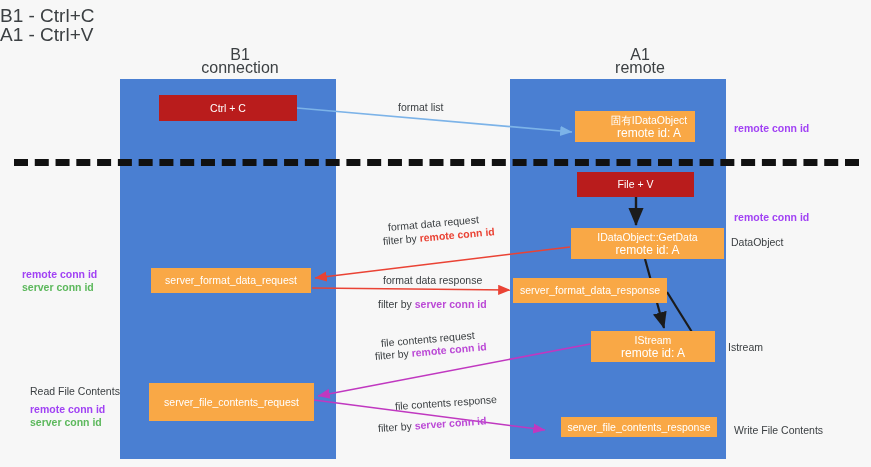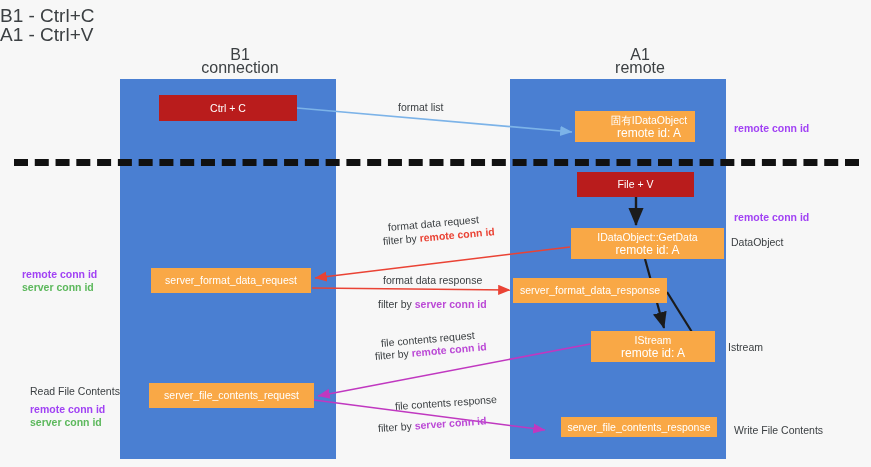--- a/index.html
+++ b/index.html
@@ -47,21 +47,21 @@
   .orange{background:#f9a846;}
   .node .l2{font-size:12px;line-height:13px;}
 
   #n-ctrlc{left:159px;top:95px;width:138px;height:26px;}
   #n-idataobject{left:575px;top:111px;width:120px;height:31px;padding-left:28px;}
   #n-ctrlv{left:577px;top:172px;width:117px;height:25px;}
   #n-getdata{left:571px;top:228px;width:153px;height:31px;}
   #n-fmt-req{left:151px;top:268px;width:160px;height:25px;}
   #n-fmt-resp{left:513px;top:278px;width:154px;height:25px;}
   #n-istream{left:591px;top:331px;width:124px;height:31px;}
-  #n-file-req{left:149px;top:383px;width:165px;height:25px;}
+  #n-file-req{left:149px;top:383px;width:165px;height:38px;}
   #n-file-resp{left:561px;top:417px;width:156px;height:20px;}
 
   
   .side{font-size:10.5px;line-height:13px;white-space:nowrap;}
   .purple{color:#a142f4;font-weight:bold;}
   .green-t{color:#5cb85c;font-weight:bold;}
   .plain{color:#3c4043;}
 
   #s-remote1{left:734px;top:122px;}
   #s-remote2{left:734px;top:211px;}

